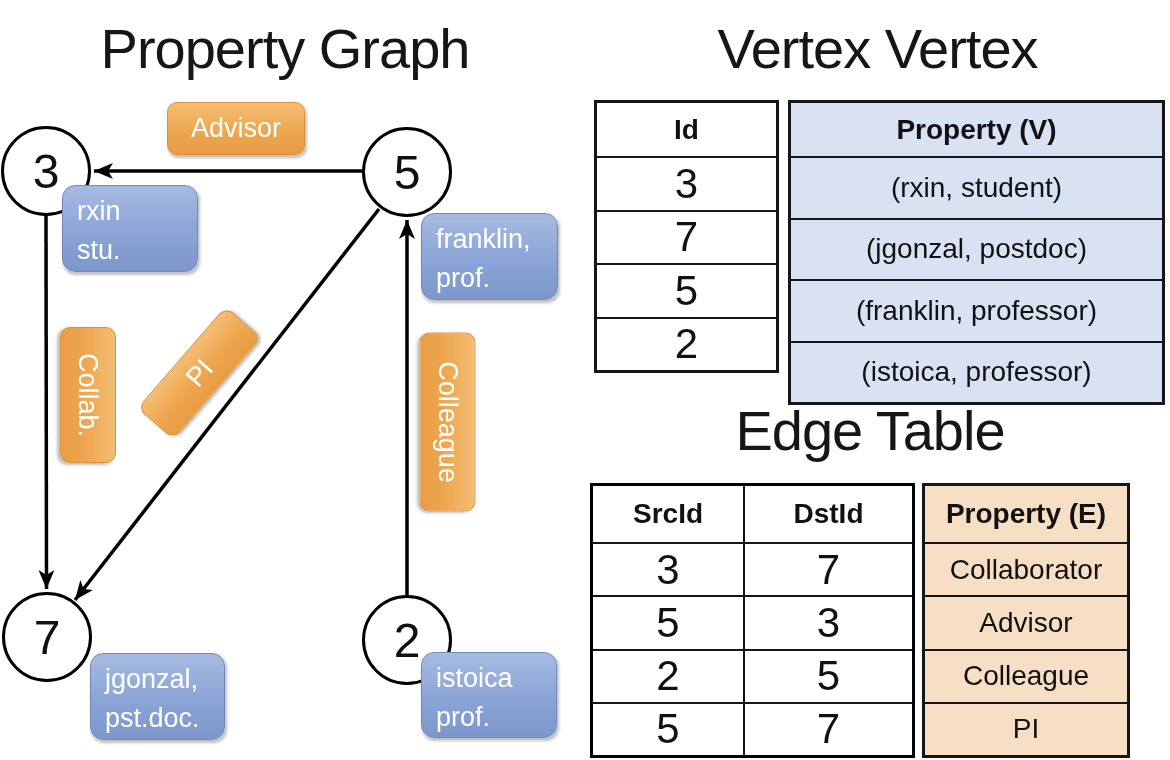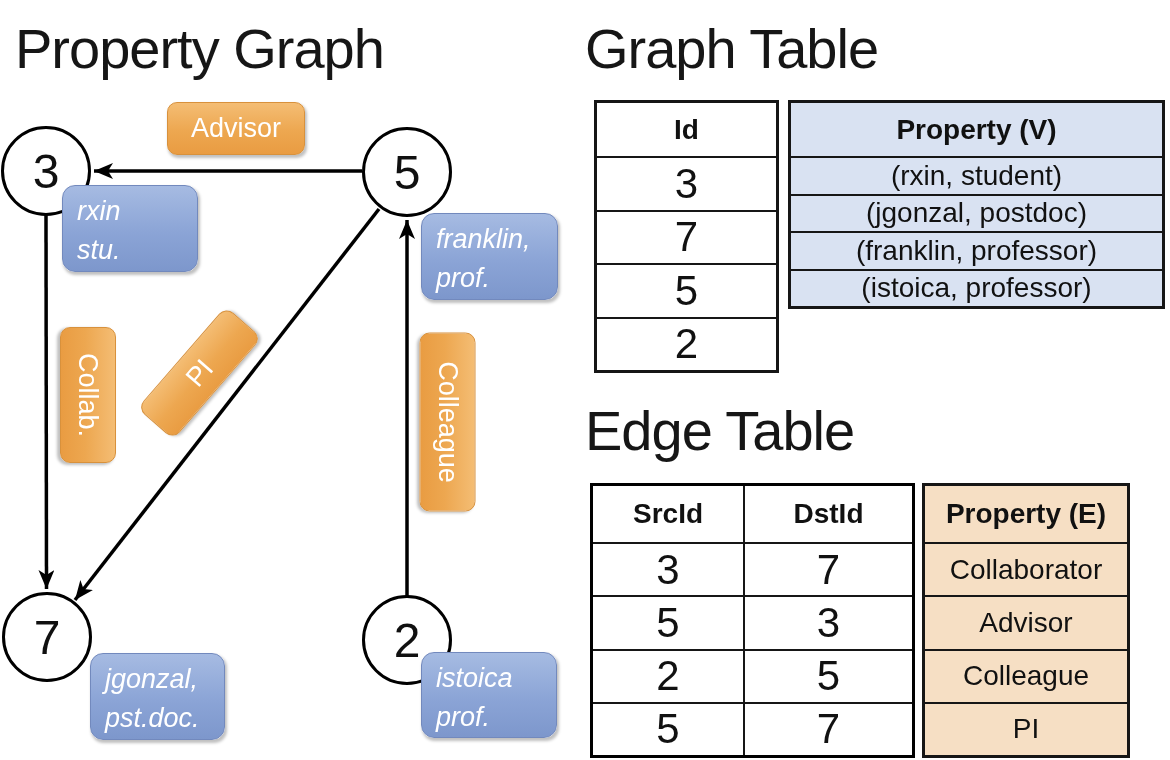--- a/index.html
+++ b/index.html
@@ -1,34 +1,34 @@
 <!DOCTYPE html>
 <html><head>
 <meta charset="utf-8">
 <title>Property Graph</title>
 <style>
   html,body{margin:0;padding:0;background:#fff;}
   body{width:1170px;height:760px;position:relative;overflow:hidden;
        font-family:"Liberation Sans",sans-serif;color:#111;}
 
   
-  .big-title{position:absolute;font-size:56px;letter-spacing:-1px;
+  .big-title{position:absolute;text-align:center;font-size:56px;letter-spacing:-1px;
              color:#161616;white-space:nowrap;}
 
   
   .node{position:absolute;width:90px;height:90px;border:3.5px solid #000;border-radius:50%;
         background:#fff;box-sizing:border-box;display:flex;align-items:center;justify-content:center;
         z-index:2;}
   .node span{font-size:48px;color:#101010;}
 
   
   .vbox{position:absolute;box-sizing:border-box;border-radius:13px;z-index:3;
         background:linear-gradient(180deg,#a6bbe2 0%,#8ba4d6 55%,#7d97cc 100%);
         border:1.5px solid #7289bd;box-shadow:1.5px 2.5px 3px rgba(0,0,0,.25);
-        color:#fff;font-size:27px;line-height:1.45;padding:6px 22px 0 14px;font-style:italic;}
+        color:#fff;font-size:27px;line-height:1.45;padding:6px 22px 0 14px;}
 
   
   .ebox{position:absolute;box-sizing:border-box;border-radius:10px;z-index:3;
         background:linear-gradient(180deg,#f4bd74 0%,#eda750 55%,#e99c42 100%);
         border:1.5px solid #d8913c;box-shadow:1.5px 2.5px 3px rgba(0,0,0,.25);
         color:#fff;font-size:27px;display:flex;align-items:center;justify-content:center;
         white-space:nowrap;}
 
   
   svg.edges{position:absolute;left:0;top:0;z-index:1;pointer-events:none;}
@@ -92,31 +92,31 @@
 <div class="vbox" style="left:421px;top:652px;width:136px;height:86px;">
   <div>istoica</div>
   <div>prof.</div>
 </div>
 
 <div class="ebox" style="left:167px;top:102px;width:138px;height:53px;">Advisor</div>
 <div class="ebox" style="left:20px;top:367px;width:136px;height:56px;transform:rotate(90deg);">Collab.</div>
 <div class="ebox" style="left:132px;top:349px;width:135px;height:48px;transform:rotate(-49deg);">PI</div>
 <div class="ebox" style="left:358px;top:394px;width:179px;height:56px;transform:rotate(90deg);">Colleague</div>
 
-<div class="big-title" style="left:585px;top:16px;width:585px;">Graph Table</div>
+<div class="big-title" style="left:585px;top:16px;width:585px;">Vertex Vertex</div>
 
 <div class="tcol" style="left:594px;top:100px;width:185px;height:273px;grid-template-rows:53px repeat(4,1fr);">
   <div class="th">Id</div>
   <div class="td num bt">3</div>
   <div class="td num bt">7</div>
   <div class="td num bt">5</div>
   <div class="td num bt">2</div>
 </div>
 
-<div class="tcol fill-v" style="left:788px;top:100px;width:377px;height:209px;grid-template-rows:53px repeat(4,1fr);">
+<div class="tcol fill-v" style="left:788px;top:100px;width:377px;height:305px;grid-template-rows:53px repeat(4,1fr);">
   <div class="th">Property (V)</div>
   <div class="td bt">(rxin, student)</div>
   <div class="td bt">(jgonzal, postdoc)</div>
   <div class="td bt">(franklin, professor)</div>
   <div class="td bt">(istoica, professor)</div>
 </div>
 
 <div class="big-title" style="left:585px;top:398px;width:570px;">Edge Table</div>
 
 <div class="tgrid" style="left:590px;top:483px;width:325px;height:275px;grid-template-columns:152px 1fr;grid-template-rows:56px repeat(4,1fr);">

